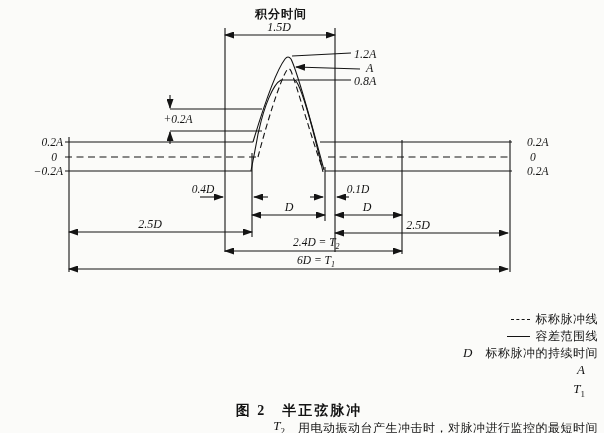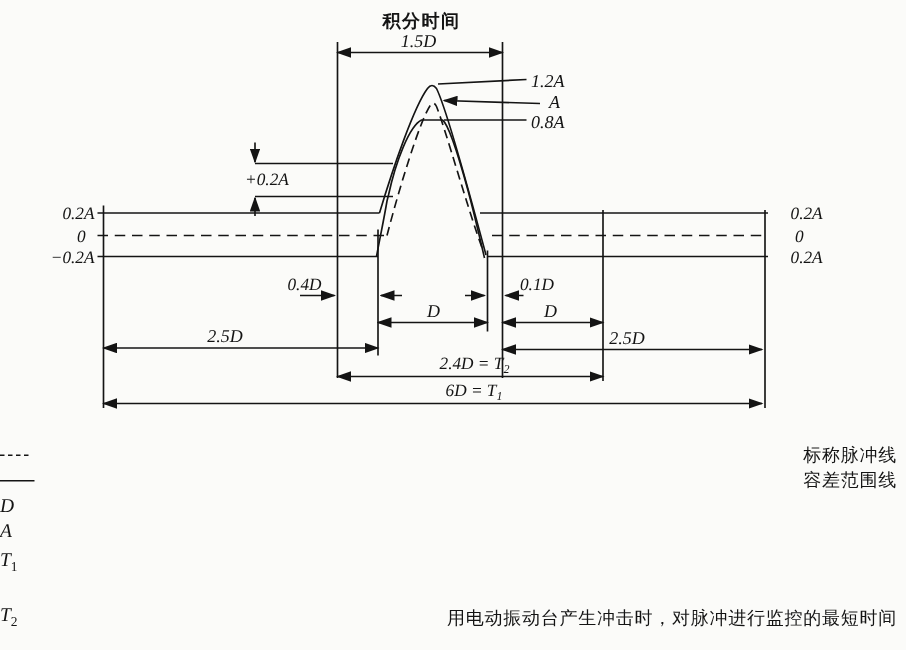--- a/index.html
+++ b/index.html
@@ -14,22 +14,22 @@
   svg{position:absolute;left:0;top:0;}
   svg text{fill:#141414;}
   .dimtxt{font-family:"Liberation Serif","DejaVu Serif",serif;font-style:italic;font-size:12px;}
   .dimtxt-s{font-family:"Liberation Serif","DejaVu Serif",serif;font-style:italic;font-size:11.5px;}
   .cntxt{font-family:"Liberation Serif","DejaVu Serif",serif;font-weight:bold;font-size:12px;letter-spacing:1px;}
   .subnum{font-size:8px;}
 
   .legend{position:absolute;left:0;right:30px;top:0;height:0;z-index:3;}
   .lrow{
     position:absolute;left:0;right:0;
-    display:flex;justify-content:space-between;align-items:center;
-    font-size:12px;line-height:14px;white-space:nowrap;
+    display:flex;justify-content:flex-end;align-items:center;
+    font-size:12px;line-height:14px;white-space:nowrap;margin-top:16px;
   }
   .lrow .sym{display:inline-block;flex:0 0 auto;}
   .dash-sym{width:19px;height:0;border-top:1.7px dashed #141414;margin-right:6px;}
   .solid-sym{width:23px;height:0;border-top:1.7px solid #141414;margin-right:6px;}
   .var-sym{font-style:italic;font-size:13px;margin-right:13px;}
   .var-sym sub{font-style:normal;font-size:9px;}
   .lbl{letter-spacing:0.5px;}
   .caption{
     position:absolute;left:0;right:30px;
     text-align:center;font-size:14px;font-weight:bold;letter-spacing:2px;z-index:3;
@@ -131,27 +131,29 @@
     <div class="lrow" style="top:296px">
       <span class="sym dash-sym"></span>
       <span class="lbl">标称脉冲线</span>
     </div>
     <div class="lrow" style="top:313px">
       <span class="sym solid-sym"></span>
       <span class="lbl">容差范围线</span>
     </div>
     <div class="lrow" style="top:330px">
       <span class="sym var-sym">D</span>
+      <span class="lbl">标称脉冲的持续时间</span>
     </div>
     <div class="lrow" style="top:347px">
       <span class="sym var-sym">A</span>
     </div>
     <div class="lrow" style="top:366px">
       <span class="sym var-sym"><span>T</span><sub>1</sub></span>
     </div>
     <div class="lrow" style="top:403px">
       <span class="sym var-sym"><span>T</span><sub>2</sub></span>
       <span class="lbl">用电动振动台产生冲击时，对脉冲进行监控的最短时间</span>
     </div>
   </div>
 
+  <div class="caption" style="top:402px">图 2　半正弦脉冲</div>
 
 </div>
 
 </body></html>

